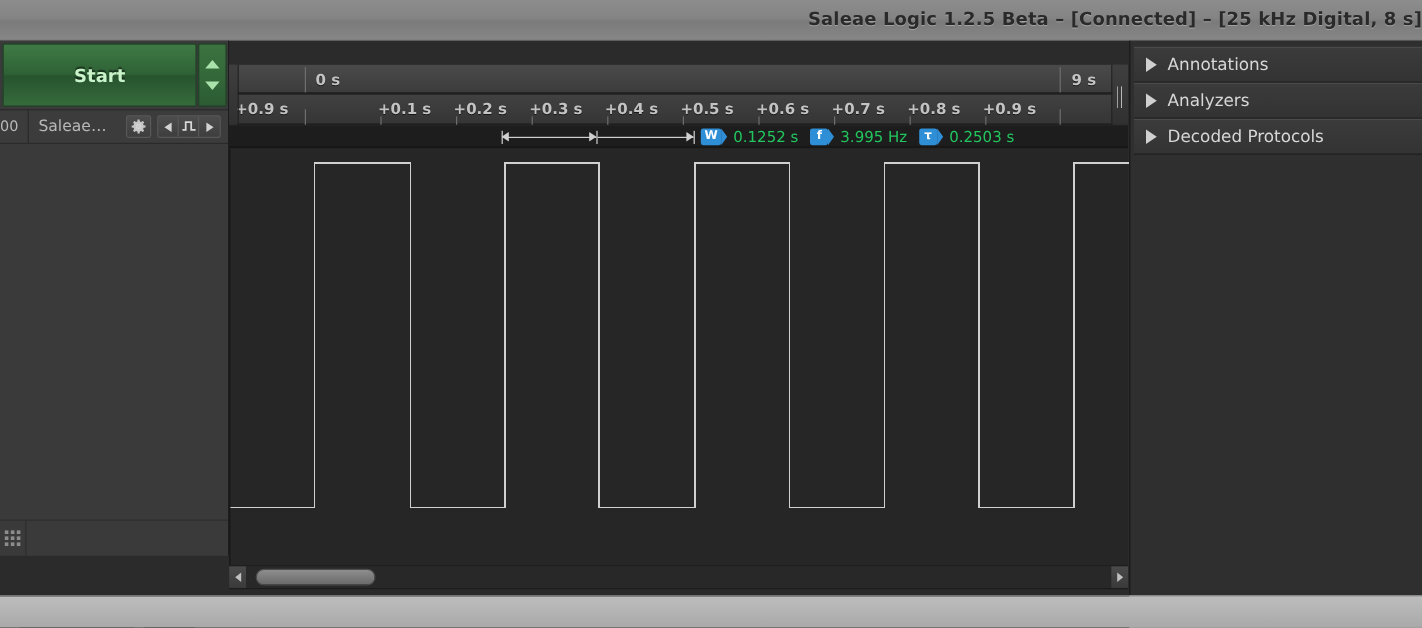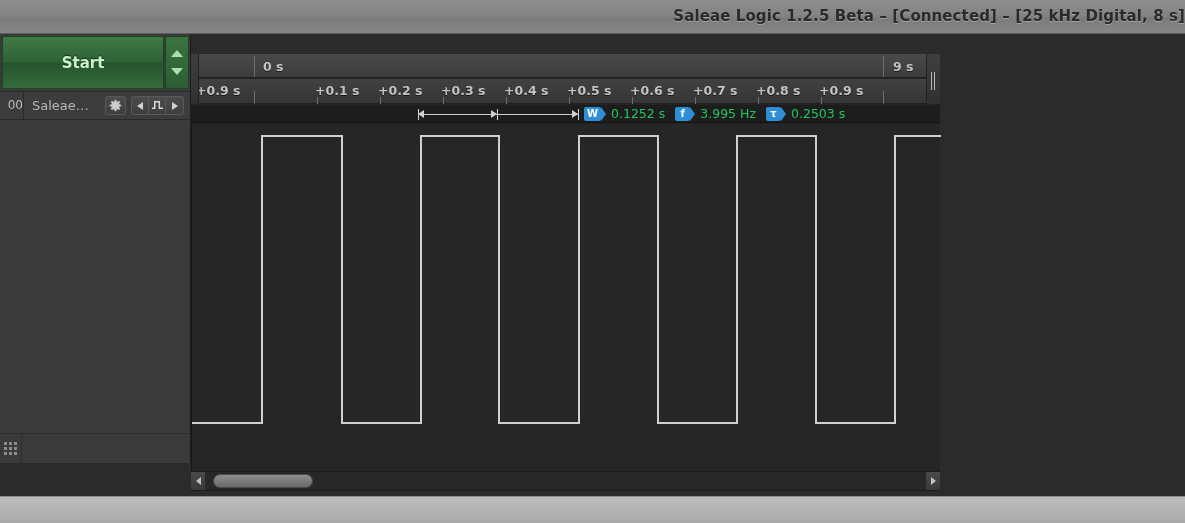--- a/index.html
+++ b/index.html
@@ -80,21 +80,21 @@
   .spin-up { width: 0; height: 0; border-left: 6px solid transparent; border-right: 6px solid transparent; border-bottom: 7px solid #a9e3ab; }
   .spin-dn { width: 0; height: 0; border-left: 6px solid transparent; border-right: 6px solid transparent; border-top: 7px solid #a9e3ab; }
 
   .chan-row {
     position: absolute; left: 0; top: 57px; width: 190px; height: 29px;
     display: flex; align-items: center;
     border-top: 1px solid #2a2a2a; border-bottom: 1px solid #2a2a2a;
     background: #3c3c3c;
   }
   .chan-num {
-    width: 24px; text-align: right; font-size: 12px; color: #b9b9b9;
+    width: 24px; text-align: left; font-size: 12px; color: #b9b9b9;
     border-right: 1px solid #2a2a2a; height: 29px; line-height: 29px;
   }
   .chan-name { flex: 1; padding-left: 8px; font-size: 13px; color: #b7b7b7; }
   .chan-gear {
     width: 21px; height: 19px; margin-right: 5px;
     background: linear-gradient(to bottom, #4c4c4c, #3e3e3e);
     border: 1px solid #585858; border-radius: 2px;
     display: flex; align-items: center; justify-content: center;
   }
   .chan-nav {
@@ -388,20 +388,36 @@
         <span class="tri-l-sm"></span>
       </div>
       <div class="hs-track">
         <div class="hs-thumb"></div>
       </div>
       <div class="hs-arrow">
         <span class="tri-r-sm"></span>
       </div>
     </div>
 
+    <div class="right-panel">
+      <div class="rp-inner">
+        <div class="rp-section">
+          <span class="tri-right"></span>
+          <span>Annotations</span>
+        </div>
+        <div class="rp-section">
+          <span class="tri-right"></span>
+          <span>Analyzers</span>
+        </div>
+        <div class="rp-section">
+          <span class="tri-right"></span>
+          <span>Decoded Protocols</span>
+        </div>
+      </div>
+    </div>
 
     <div class="tabbar">
       <div class="tab-capture">
         <span class="mag">
           <span class="mag-c"></span>
             <span class="mag-h"></span>
             <span class="mag-lines"></span>
         </span>
         <span>Capture</span>
       </div>

